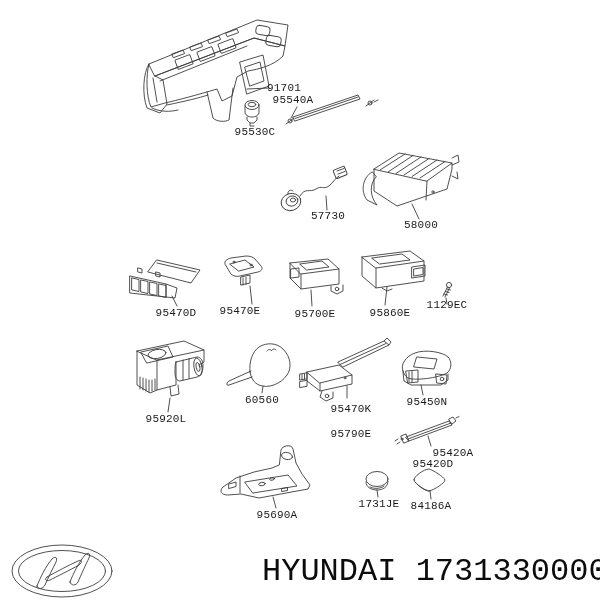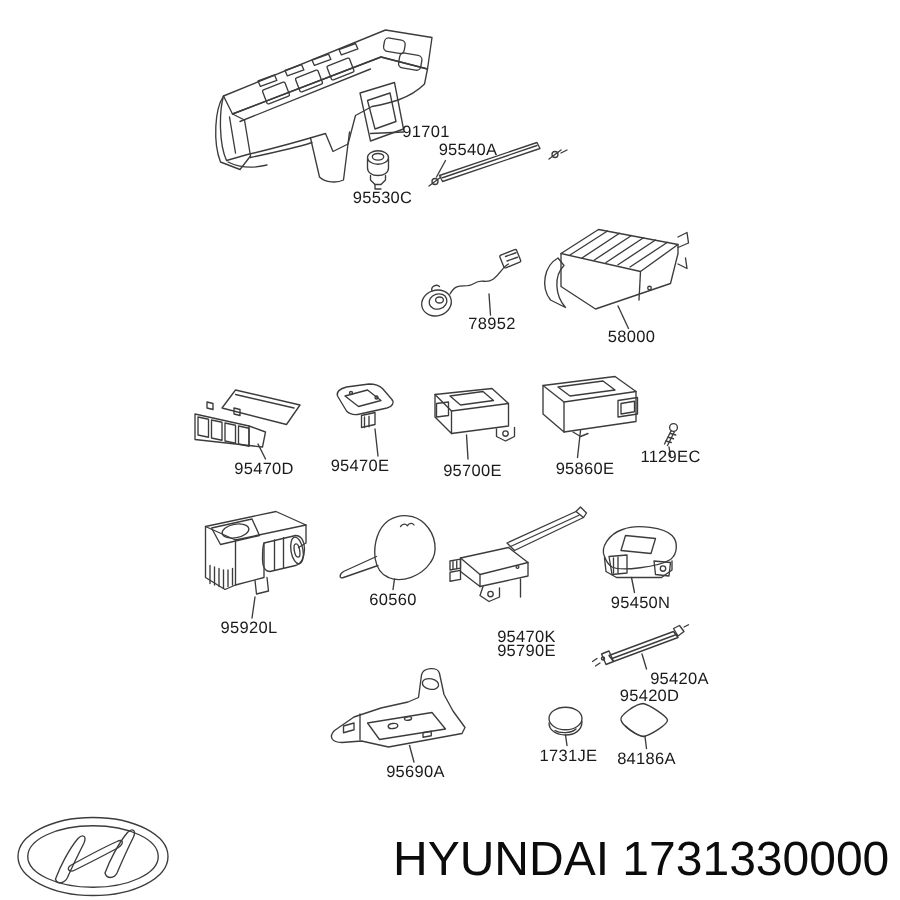--- a/index.html
+++ b/index.html
@@ -1,21 +1,21 @@
 <!DOCTYPE html>
 <html><head>
 <meta charset="utf-8">
 <style>
   html,body{margin:0;padding:0;}
   .screen{
     position:relative;
     width:600px;height:600px;
     background:#ffffff;
     overflow:hidden;
-    font-family:Liberation Sans, sans-serif;
+    font-family:Liberation Mono, monospace;
   }
   svg{position:absolute;left:0;top:0;}
   .art path, .art ellipse, .art rect, .art circle, .art line{
     fill:none;
     stroke:#3c3c3c;
     stroke-width:0.9;
     stroke-linejoin:round;
     stroke-linecap:round;
   }
   .plabel{
@@ -259,32 +259,32 @@
     <g transform="translate(62,571)">
       <ellipse rx="50" ry="26" fill="url(#lgOuter)" stroke="#9a9a9a" stroke-width="0.8"></ellipse>
       <ellipse rx="43.5" ry="20.5" fill="#fdfdfd" stroke="#b5b5b5" stroke-width="0.7"></ellipse>
       <path d="M-25,15 C-22,7 -16,-5 -10,-12 C-7,-15 -4,-14 -6,-9 C-9,-3 -14,7 -17,14 C-19,18 -24,19 -25,15 Z" fill="url(#lgH)" stroke="#8c8c8c" stroke-width="0.6"></path>
       <path d="M8,11 C11,3 17,-9 23,-16 C26,-19 29,-18 27,-13 C24,-7 19,4 16,11 C14,15 9,15 8,11 Z" fill="url(#lgH)" stroke="#8c8c8c" stroke-width="0.6"></path>
       <path d="M-15,6 C-6,1 7,-6 16,-10 C20,-12 21,-9 17,-6 C8,-1 -6,6 -12,9 C-16,11 -18,8 -15,6 Z" fill="url(#lgH)" stroke="#8c8c8c" stroke-width="0.6"></path>
     </g>
   </svg>
 
   <div class="plabel" style="left:284px;top:83px">91701</div>
-  <div class="plabel" style="left:312px;top:95px">95540A</div>
+  <div class="plabel" style="left:293px;top:95px">95540A</div>
   <div class="plabel" style="left:255px;top:127px">95530C</div>
-  <div class="plabel" style="left:328px;top:211px">78952</div>
+  <div class="plabel" style="left:328px;top:211px">57730</div>
   <div class="plabel" style="left:421px;top:220px">58000</div>
   <div class="plabel" style="left:176px;top:308px">95470D</div>
   <div class="plabel" style="left:240px;top:306px">95470E</div>
   <div class="plabel" style="left:315px;top:309px">95700E</div>
   <div class="plabel" style="left:390px;top:308px">95860E</div>
   <div class="plabel" style="left:447px;top:300px">1129EC</div>
   <div class="plabel" style="left:166px;top:414px">95920L</div>
   <div class="plabel" style="left:262px;top:395px">60560</div>
-  <div class="plabel" style="left:351px;top:420px">95470K</div>
+  <div class="plabel" style="left:351px;top:404px">95470K</div>
   <div class="plabel" style="left:351px;top:429px">95790E</div>
   <div class="plabel" style="left:427px;top:397px">95450N</div>
   <div class="plabel" style="left:453px;top:448px">95420A</div>
   <div class="plabel" style="left:433px;top:459px">95420D</div>
   <div class="plabel" style="left:277px;top:510px">95690A</div>
   <div class="plabel" style="left:379px;top:499px">1731JE</div>
   <div class="plabel" style="left:431px;top:501px">84186A</div>
 
   <div class="title">HYUNDAI 1731330000</div>
 

